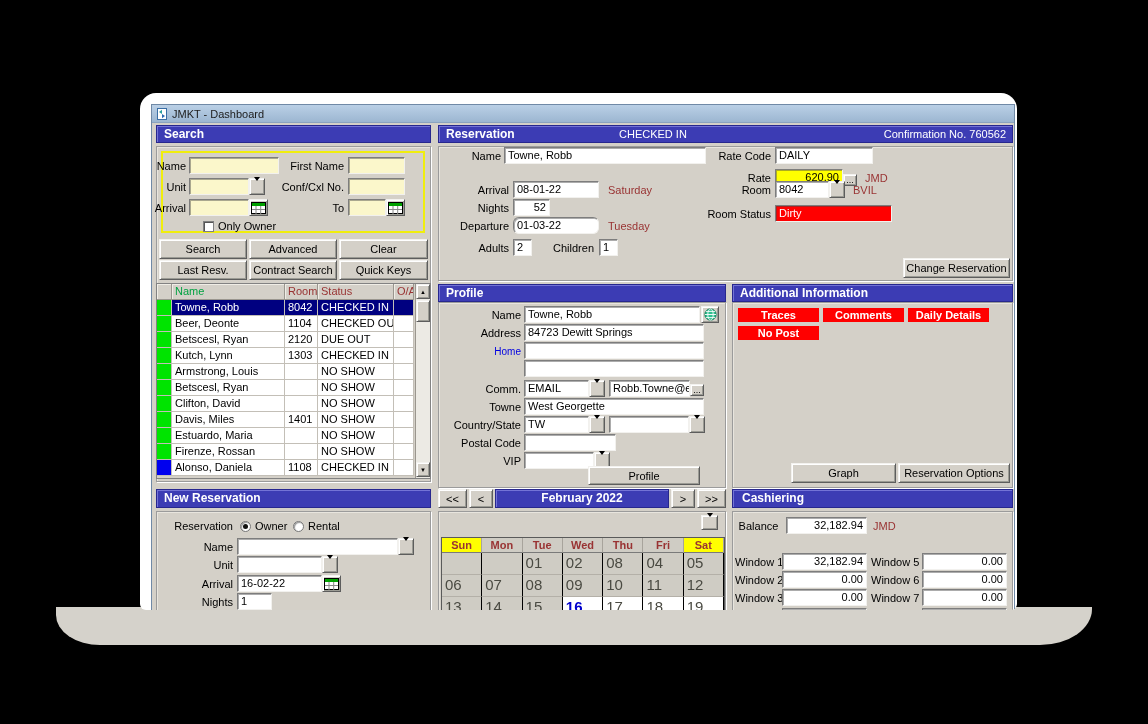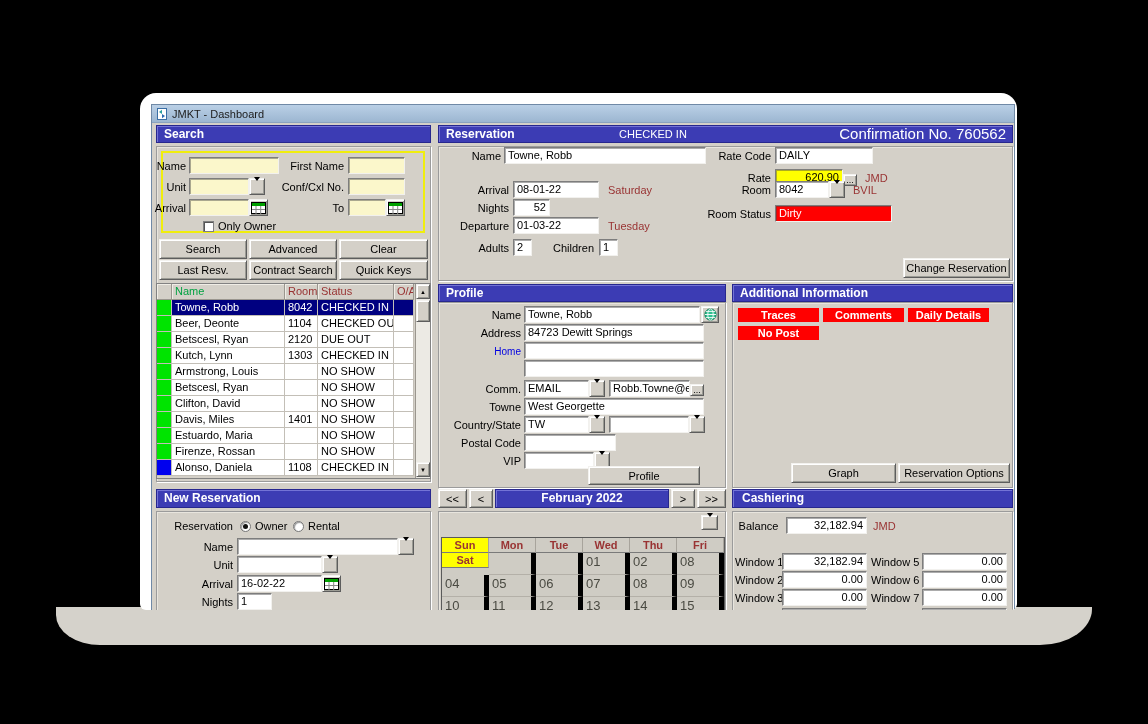--- a/index.html
+++ b/index.html
@@ -58,27 +58,27 @@
   .td.cbar{padding:0;background:#d4d0c8;}
   .td.cbar .sqr{width:100%;height:100%;}
   .green .sqr{background:#00e400;}
   .blue .sqr{background:#0000ee;}
   .tr-sel .td:not(.cbar){background:#000080;color:#fff;}
   
   .sb{position:absolute;width:15px;background:#eceae4;border-left:1px solid #9a968e;box-sizing:border-box;}
   .sb .sbtn{position:absolute;left:0;width:14px;height:15px;font-size:6px;}
   .sb .thumb{position:absolute;left:0;top:16px;width:14px;height:22px;}
   
-  .calgrid{position:absolute;display:grid;grid-template-columns:repeat(6,1fr);border:1px solid #5a5a5a;
+  .calgrid{position:absolute;display:grid;grid-template-columns:repeat(7,1fr);border:1px solid #5a5a5a;
            background:#cfccc4;box-sizing:content-box;}
   .cal-dh{font-size:11px;font-weight:bold;color:#993333;text-align:center;line-height:14px;height:15px;
           border-right:1px solid #a8a49c;border-bottom:1px solid #7a7a7a;background:#cfccc4;box-sizing:border-box;}
   .cal-dh.yel{background:#ffff00;}
-  .cal-c{font-size:13px;color:#4a4a42;height:22px;padding:1px 0 0 3px;box-sizing:border-box;
-         border-right:5px solid #000000;border-bottom:1px solid #b4b0a8;background:#cfccc4;}
+  .cal-c{font-size:15px;color:#4a4a42;height:22px;padding:1px 0 0 3px;box-sizing:border-box;
+         border-right:1px solid #000000;border-bottom:1px solid #b4b0a8;background:#cfccc4;}
   .cal-c.white{background:#fff;}
   .cal-c.today{color:#0000cc;font-weight:bold;}
   .blue-lbl{color:#0000e0;}
   .bold{font-weight:normal;text-align:center;}
 </style>
 </head>
 <body>
 
 <div class="stage">
   <div class="base"></div>
@@ -255,21 +255,21 @@
         <div class="sb" style="left:258px;top:0;height:194px;">
           <div class="btn sbtn" style="top:0;">▲</div>
           <div class="btn thumb"></div>
           <div class="btn sbtn" style="top:178px;">▼</div>
         </div>
       </div>
 
       <div class="hdr" style="left:286px;top:20px;width:575px;height:18px;">
         <span>Reservation</span>
         <span style="position:absolute;left:180px;font-weight:normal;font-size:11px;">CHECKED IN</span>
-        <span style="position:absolute;right:6px;font-weight:normal;font-size:15px;">Confirmation No. 760562</span>
+        <span style="position:absolute;right:6px;font-weight:normal;font-size:11px;">Confirmation No. 760562</span>
       </div>
       <div class="gb" style="left:286px;top:41px;width:575px;height:135px;"></div>
 
       <div class="lbl" style="left:299px;top:43px;width:50px;">Name</div>
       <div class="fld" style="left:352px;top:42px;width:202px;">Towne, Robb</div>
       <div class="lbl" style="left:539px;top:43px;width:80px;">Rate Code</div>
       <div class="fld" style="left:623px;top:42px;width:98px;">DAILY</div>
 
       <div class="lbl" style="left:539px;top:65px;width:80px;">Rate</div>
       <div class="fld ryellow" style="left:623px;top:64px;width:68px;">620.90</div>
@@ -285,21 +285,21 @@
           <span class="dd"><span class="tri"></span><span class="bar"></span></span>
         </div>
       <div class="lblL maroon" style="left:701px;top:77px;">BVIL</div>
 
       <div class="lbl" style="left:307px;top:95px;width:50px;">Nights</div>
       <div class="fld num" style="left:361px;top:94px;width:37px;">52</div>
       <div class="lbl" style="left:539px;top:101px;width:80px;">Room Status</div>
       <div class="fld redfld" style="left:623px;top:100px;width:117px;">Dirty</div>
 
       <div class="lbl" style="left:289px;top:113px;width:68px;">Departure</div>
-      <div class="fld" style="left:361px;top:112px;width:86px;">01-03-22</div>
+      <div class="fld" style="left:361px;top:112px;width:86px;border-radius:6px;">01-03-22</div>
       <div class="lblL maroon" style="left:456px;top:113px;">Tuesday</div>
 
       <div class="lbl" style="left:307px;top:135px;width:50px;">Adults</div>
       <div class="fld" style="left:361px;top:134px;width:19px;">2</div>
       <div class="lbl" style="left:386px;top:135px;width:56px;">Children</div>
       <div class="fld" style="left:447px;top:134px;width:19px;">1</div>
 
       <div class="btn" style="left:751px;top:153px;width:107px;height:20px;">Change Reservation</div>
 
       <div class="hdr" style="left:286px;top:179px;width:288px;height:18px;">

